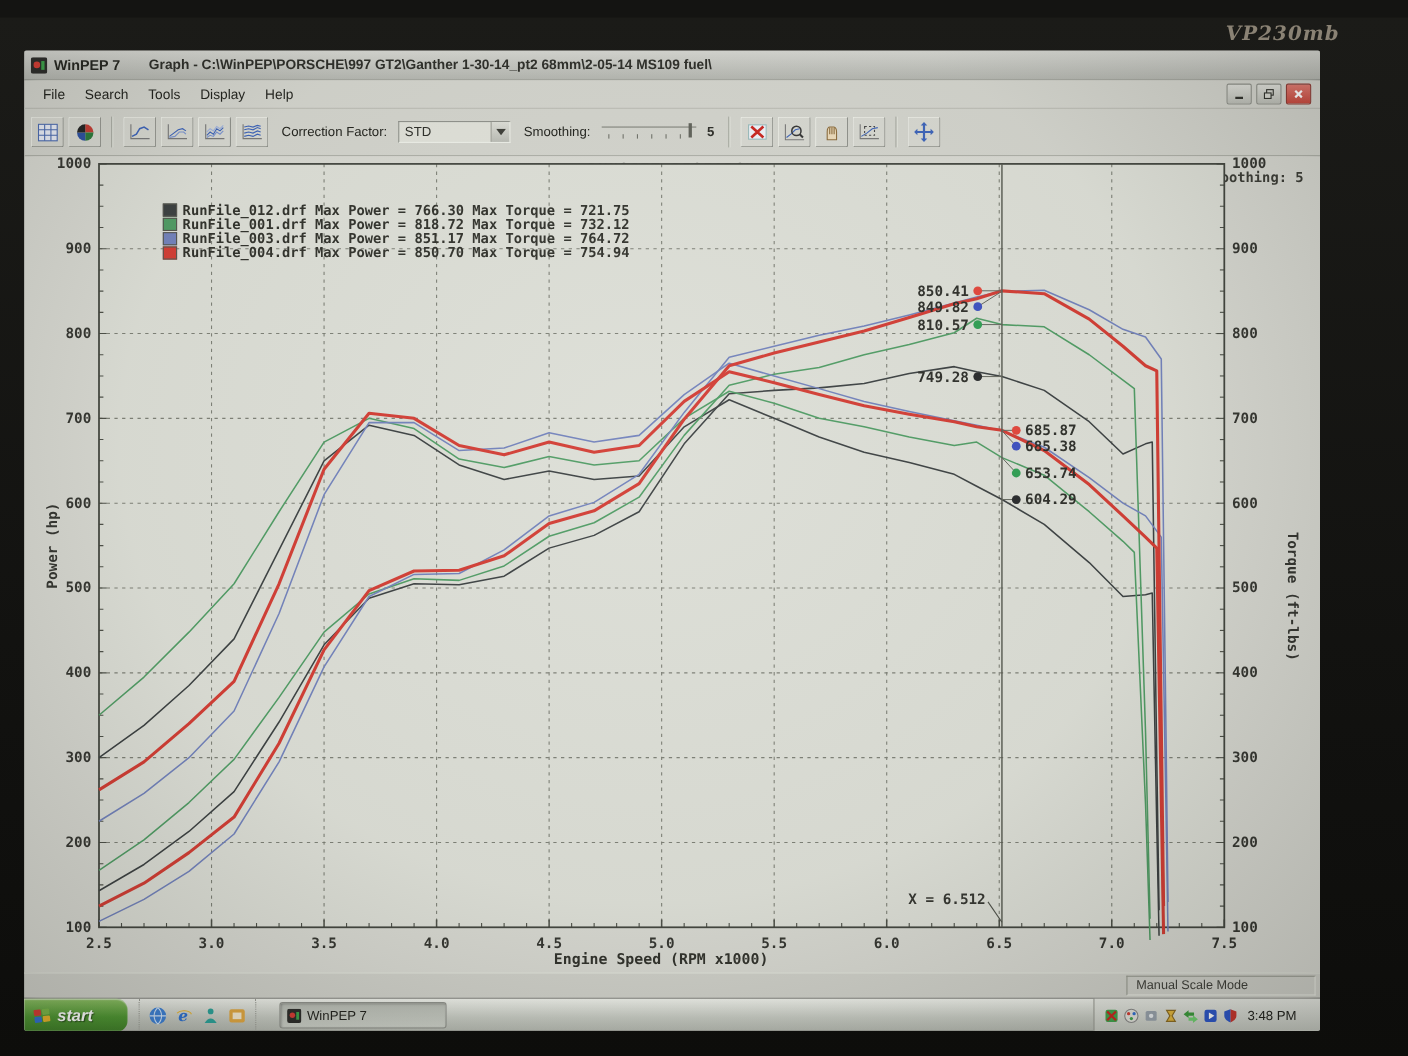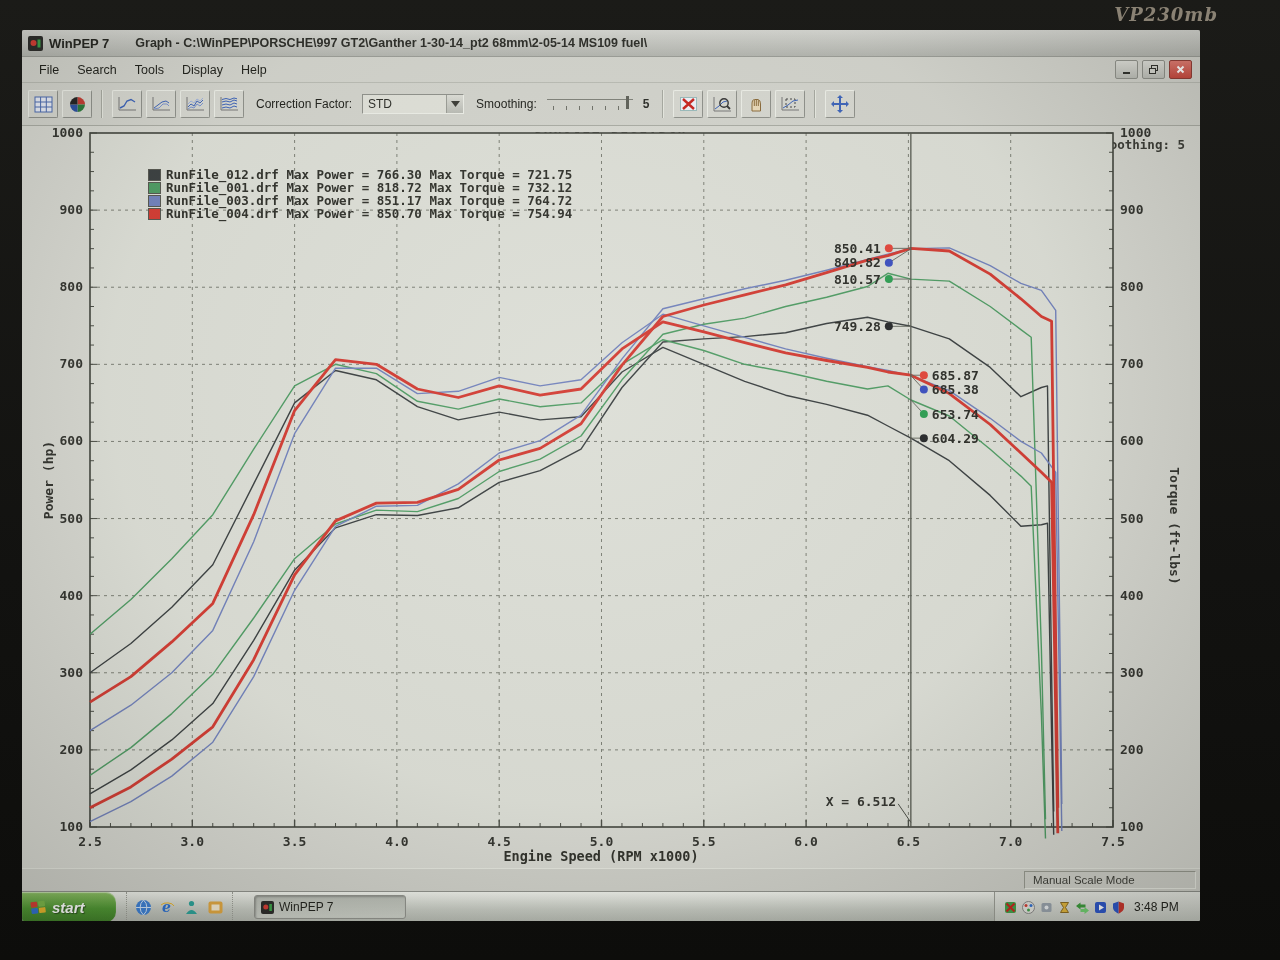--- a/index.html
+++ b/index.html
@@ -1,18 +1,18 @@
 <!DOCTYPE html>
 <html><head>
 <meta charset="utf-8">
 <style>
   * { margin:0; padding:0; box-sizing:border-box; }
   body { width:1280px; height:960px; background:#141412; position:relative; overflow:hidden;
          font-family:"Liberation Sans", sans-serif; }
-  #bezel { position:absolute; inset:0; background:linear-gradient(180deg,#1b1b18,#121210 60%,#0d0d0b); }
+  #bezel { position:absolute; inset:0; background:linear-gradient(180deg,#1b1b18,#121210 60%,#0d0d0b);margin-top:16px; }
   #bezel-brand { position:absolute; top:4px; right:62px; font:italic 700 18px "DejaVu Serif", serif;
                  color:#8a8274; letter-spacing:1px; }
   #screen { position:absolute; left:22px; top:30px; width:1178px; height:891px;
             background:#cfd0c8; border-radius:2px; box-shadow:0 0 18px rgba(0,0,0,.7) inset; overflow:hidden; }
   #vignette { position:absolute; inset:0; pointer-events:none; z-index:60;
               background:radial-gradient(ellipse at 48% 40%, rgba(255,255,255,.06) 0%, rgba(110,110,100,.05) 55%, rgba(25,25,20,.20) 100%); }
 
   
   #titlebar { position:absolute; left:0; top:0; width:100%; height:27px;
               background:linear-gradient(180deg,#d4d5d0,#b3b5af); border-bottom:1px solid #9a9c96;

